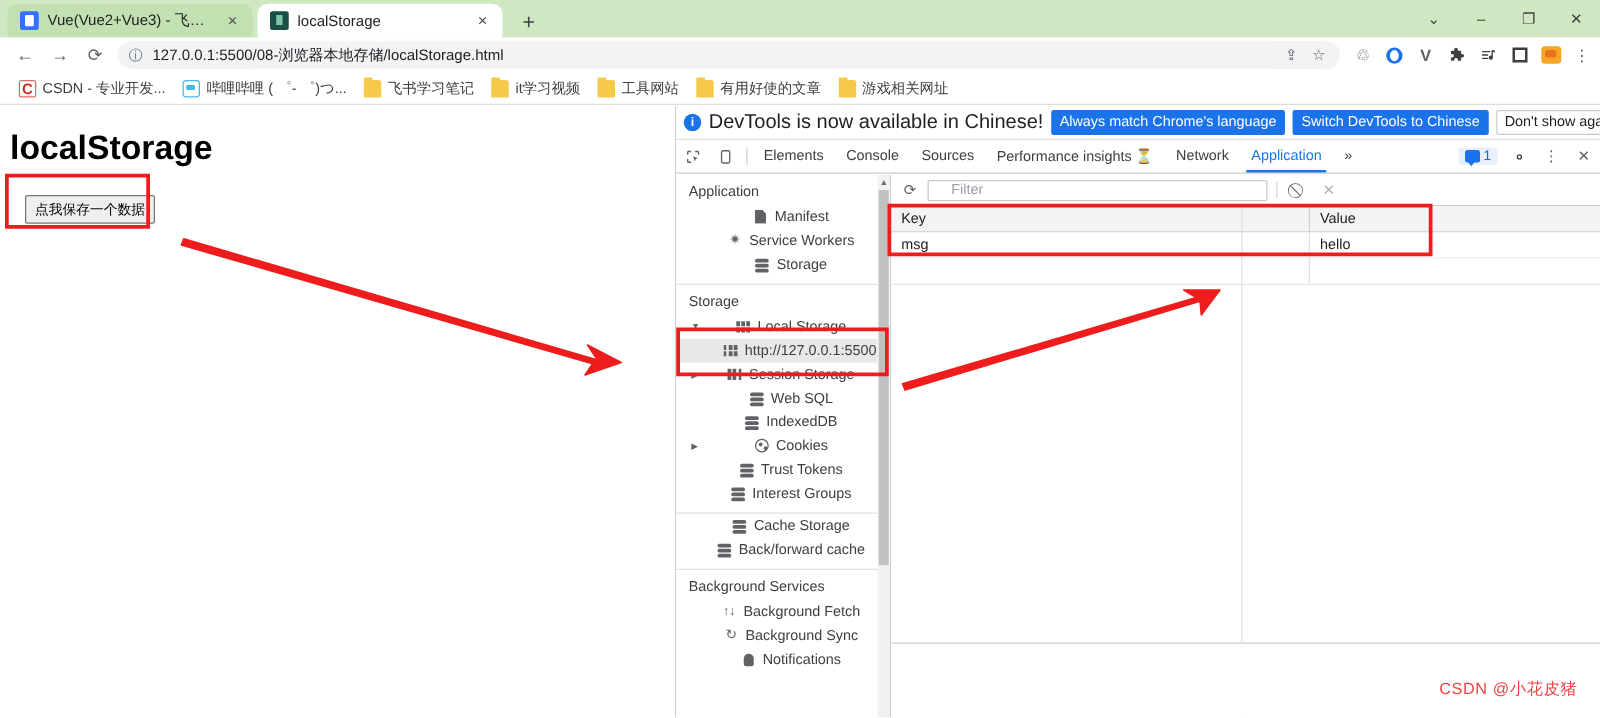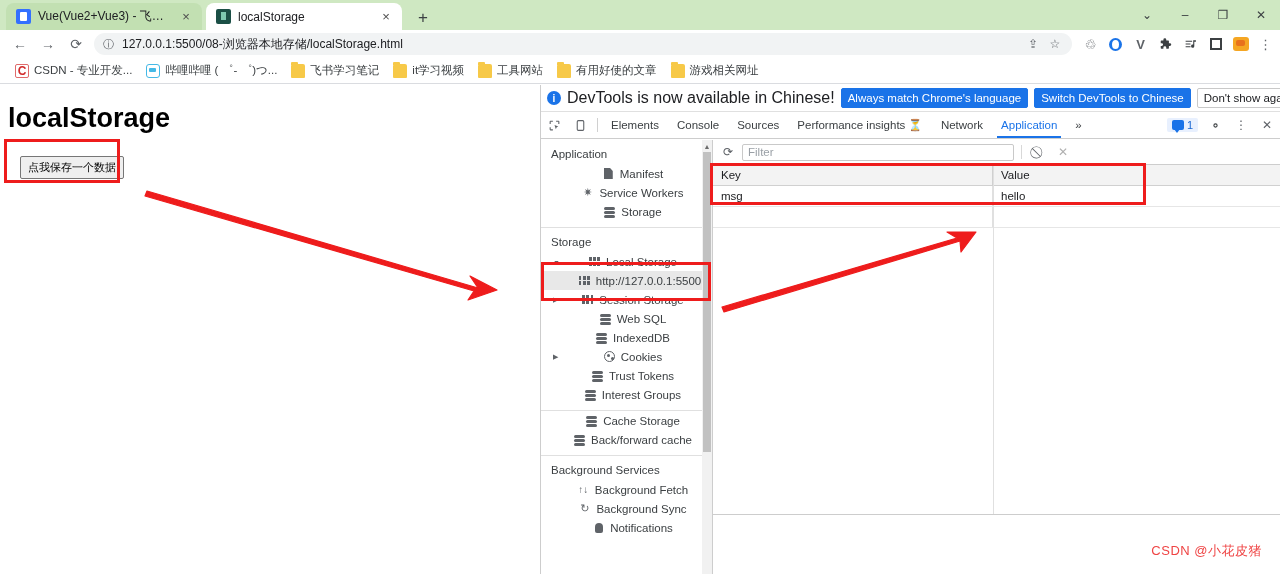--- a/index.html
+++ b/index.html
@@ -318,37 +318,37 @@
     height: 25px; display: flex; align-items: center; gap: 4px;
     padding: 0 5px; border-bottom: 1px solid #cdcdcd; background: #fff;
   }
   .fb-ico {
     width: 20px; height: 20px; display: flex; align-items: center; justify-content: center;
     color: #5f6368; font-size: 12px;
   }
   .fb-input {
     flex: 1; height: 17px; border: 1px solid #c9c9c9; border-radius: 2px;
     background: #fff; font-size: 11.5px; color: #9aa0a6;
-    padding: 0 5px; line-height: 15px; max-width: 272px;
+    padding: 0 18px; line-height: 15px; max-width: 272px;
   }
   .fb-sep { width: 1px; height: 14px; background: #d8d8d8; margin: 0 3px; }
   .fb-ban { font-size: 12px; color: #5f6368; }
   .fb-x { font-size: 12px; color: #b0b0b0; }
 
   .tbl { width: 100%; font-size: 11.5px; color: #202124; }
   .tbl-head {
     height: 21px; display: flex; align-items: center;
     background: #f3f3f3; border-bottom: 1px solid #d0d0d0;
   }
   .tbl-row {
     height: 21px; display: flex; align-items: center;
     border-bottom: 1px solid #e6e6e6; background: #fff;
   }
   .tbl-row.empty { border-bottom: 1px solid #e6e6e6; }
-  .col-key { width: 280px; flex: none; padding-left: 8px; border-right: 1px solid #e0e0e0; height: 100%; display: flex; align-items: center; }
+  .col-key { width: 335px; flex: none; padding-left: 8px; border-right: 1px solid #e0e0e0; height: 100%; display: flex; align-items: center; }
   .col-val { flex: 1; padding-left: 8px; height: 100%; display: flex; align-items: center; }
   .tbl-head .col-key, .tbl-head .col-val { border-right-color: #d0d0d0; }
   .pane-split {
     position: absolute; left: 0; right: 0; top: 25px; bottom: 0;
   }
   .main-vdiv {
     position: absolute; left: 280px; top: 0; bottom: 0; width: 1px; background: #e0e0e0;
   }
   .value-preview {
     position: absolute; left: 0; right: 0; bottom: 0; height: 60px;

